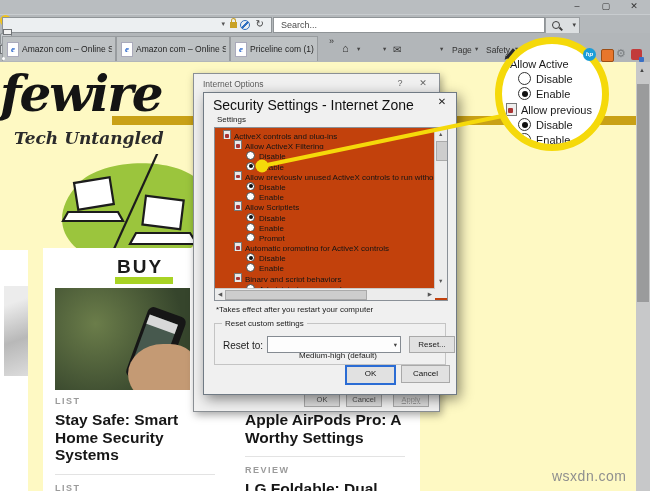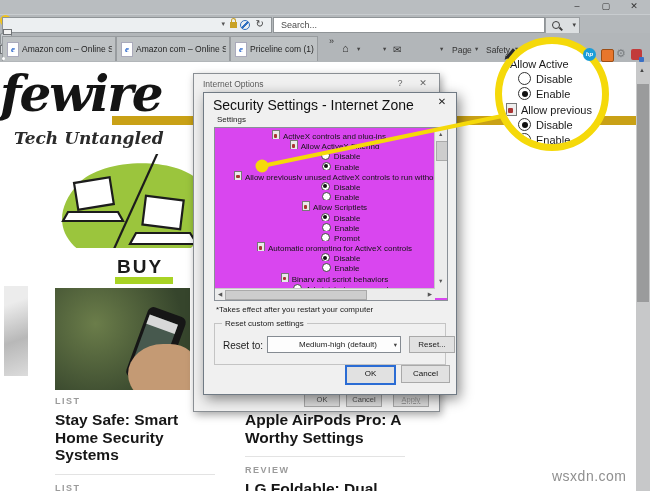--- a/index.html
+++ b/index.html
@@ -56,21 +56,21 @@
   #pen-icon:after{content:"";position:absolute;left:-1px;top:10px;border-left:2.5px solid transparent;border-right:2.5px solid transparent;border-top:4px solid #2a2a2a;}
   .ricon{position:absolute;z-index:60;}
   #ic-hp{left:583px;top:48px;width:13px;height:13px;border-radius:50%;background:#1a9dd9;
     font:italic bold 6px "Liberation Sans",sans-serif;color:#fff;text-align:center;line-height:13px;}
   #ic-orange{left:601px;top:49px;width:11px;height:11px;background:#e8762c;border-radius:2px;border:1px solid #9c4d14;}
   #ic-gear2{left:616px;top:47px;font-size:11px;color:#7a7e81;}
   #ic-last{left:631px;top:49px;width:11px;height:11px;background:#c23b3b;border-radius:2px;}
   #ic-last:after{content:"";position:absolute;right:-2px;bottom:-2px;width:5px;height:5px;background:#3a6fc4;border-radius:1px;}
 
   
-  #pagearea{position:absolute;left:0;top:62px;width:650px;height:429px;background:#ffffff;}
+  #pagearea{position:absolute;left:0;top:62px;width:650px;height:429px;background:#fef9c3;}
   #pg-scroll{position:absolute;left:636px;top:0;width:14px;height:429px;background:#c7c8c9;}
   #pg-scroll .up{position:absolute;left:3px;top:5px;font-size:6px;color:#444;}
   #pg-thumb{position:absolute;left:1px;top:22px;width:12px;height:218px;background:#9a9b9c;}
   #logo{position:absolute;left:0px;top:2px;font:italic bold 50px "DejaVu Serif",serif;color:#141414;letter-spacing:-2px;}
   #goldbar{position:absolute;left:112px;top:54px;width:524px;height:9px;background:#c9a116;}
   #tagline{position:absolute;left:14px;top:66px;font:italic bold 17px "DejaVu Serif",serif;color:#2b2b2b;}
   #blob-illo{position:absolute;left:46px;top:92px;}
 
   #leftcard{position:absolute;left:0;top:188px;width:28px;height:241px;background:#fff;}
   #leftcard .img{position:absolute;left:4px;top:36px;width:24px;height:90px;
@@ -101,21 +101,21 @@
   .io-btn{position:absolute;top:318px;width:34px;height:13px;background:#dcdcdc;border:1px solid #a8a8a8;
      font-size:7.5px;color:#4f4f4f;text-align:center;line-height:13px;}
   #io-ok{left:110px;} #io-cancel{left:152px;} #io-apply{left:199px;color:#9a9a9a;text-decoration:underline;}
 
   
   #ss-dialog{position:absolute;left:203px;top:92px;width:252px;height:301px;background:#f0f0f0;
      border:1px solid #707a84;box-shadow:3px 4px 12px rgba(0,0,0,0.45);z-index:21;}
   #ss-title{position:absolute;left:9px;top:4px;font-size:14px;color:#101010;}
   #ss-close{position:absolute;left:230px;top:3px;width:16px;font-size:10px;color:#222;text-align:center;}
   #ss-settings-label{position:absolute;left:13px;top:22px;font-size:8px;color:#1a1a1a;}
-  #listbox{position:absolute;left:10px;top:34px;width:232px;height:172px;background:#d946ef;border:1px solid #8a9097;overflow:hidden;text-align:center;}
+  #listbox{position:absolute;left:10px;top:34px;width:232px;height:172px;background:#c2410c;border:1px solid #8a9097;overflow:hidden;}
   #tree-rows{position:absolute;left:0;top:1px;right:12px;}
   .tree-row{position:relative;height:10.2px;line-height:10px;white-space:nowrap;overflow:hidden;}
   .indent0{padding-left:8px;} .indent1{padding-left:19px;} .indent2{padding-left:31px;}
   .pg-icon{display:inline-block;width:6px;height:8px;background:#e9e9e9;border:0.5px solid #777;vertical-align:-1px;margin-right:3px;position:relative;}
   .pg-icon:after{content:"";position:absolute;left:1px;top:3px;width:3.5px;height:3.5px;background:#a33;border-radius:1px;}
   .radio{display:inline-block;width:7px;height:7px;border:1px solid #444;border-radius:50%;background:#fff;vertical-align:-1px;margin-right:4px;position:relative;}
   .radio.on:after{content:"";position:absolute;left:1.5px;top:1.5px;width:4px;height:4px;background:#111;border-radius:50%;}
   .tlabel{font-size:8px;color:#141414;}
   #vscroll{position:absolute;right:0;top:0;width:12px;height:170px;background:#ececec;border-left:1px solid #c9c9c9;}
   #vscroll .a{position:absolute;left:3px;font-size:5.5px;color:#555;}
@@ -123,21 +123,21 @@
   #vs-thumb{position:absolute;left:1px;top:13px;width:10px;height:18px;background:#cdcdcd;border:1px solid #aaa;}
   #hscroll{position:absolute;left:0;bottom:0;right:12px;height:11px;background:#ececec;border-top:1px solid #c9c9c9;}
   #hscroll .a{position:absolute;top:2px;font-size:5.5px;color:#555;}
   #hs-l{left:3px;} #hs-r{right:3px;}
   #hs-thumb{position:absolute;left:10px;top:1px;width:140px;height:8px;background:#cdcdcd;border:1px solid #aaa;}
   #ss-note{position:absolute;left:12px;top:212px;font-size:8px;color:#1a1a1a;}
   #reset-group{position:absolute;left:10px;top:230px;width:230px;height:40px;border:1px solid #c4c4c4;}
   #reset-legend{position:absolute;left:7px;top:-5px;background:#f0f0f0;padding:0 3px;font-size:8px;color:#1a1a1a;}
   #reset-to{position:absolute;left:8px;top:16px;font-size:10px;color:#1a1a1a;}
   #reset-select{position:absolute;left:52px;top:12px;width:132px;height:15px;background:#fdfdfd;border:1px solid #858b92;}
-  #reset-select .val{position:absolute;left:6px;top:3px;font-size:8px;color:#1a1a1a;padding-left:25px;}
+  #reset-select .val{position:absolute;left:6px;top:14px;font-size:8px;color:#1a1a1a;padding-left:25px;}
   #reset-select .dd{position:absolute;right:3px;top:4px;font-size:6.5px;color:#444;}
   #reset-btn{position:absolute;left:194px;top:12px;width:44px;height:15px;background:#e1e1e1;border:1px solid #a9a9a9;
      font-size:8px;color:#1a1a1a;text-align:center;line-height:15px;}
   .ss-btn{position:absolute;top:272px;width:47px;height:16px;background:#e1e1e1;border:1px solid #a9a9a9;
      font-size:8px;color:#101010;text-align:center;line-height:15px;}
   #ss-ok{left:141px;border:2px solid #2b6cd4;line-height:13px;}
   #ss-cancel{left:197px;}
 
   
   #callout-svg{position:absolute;left:0;top:0;width:650px;height:491px;z-index:40;pointer-events:none;}

